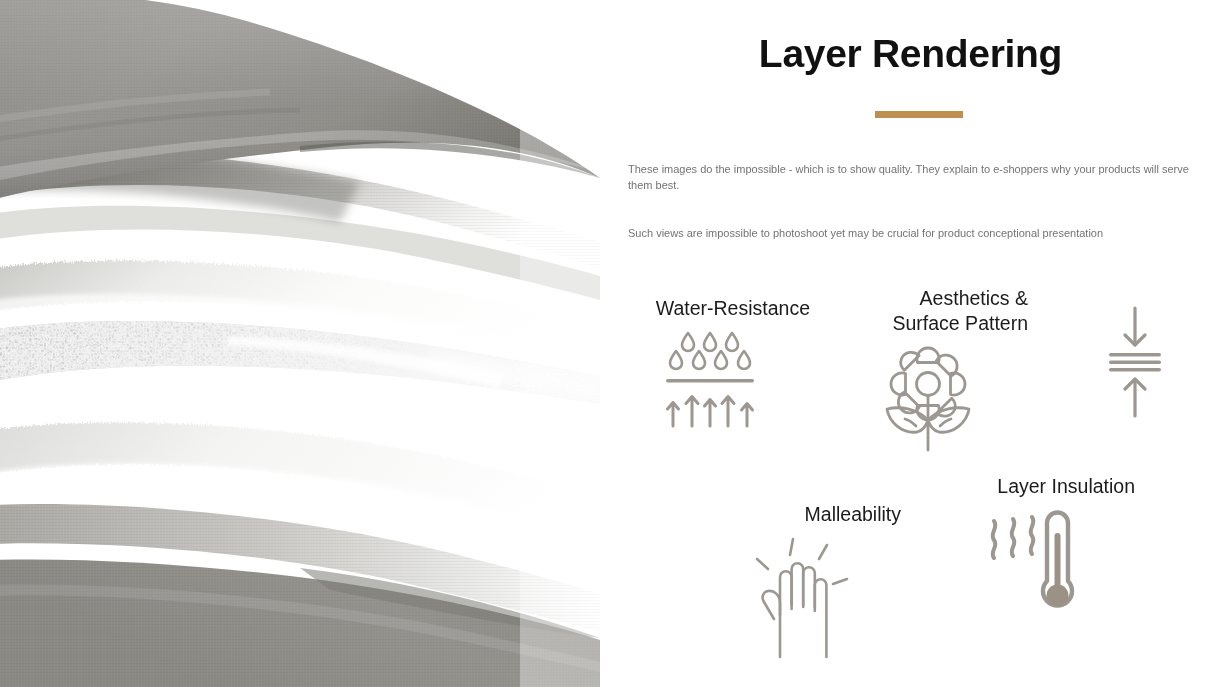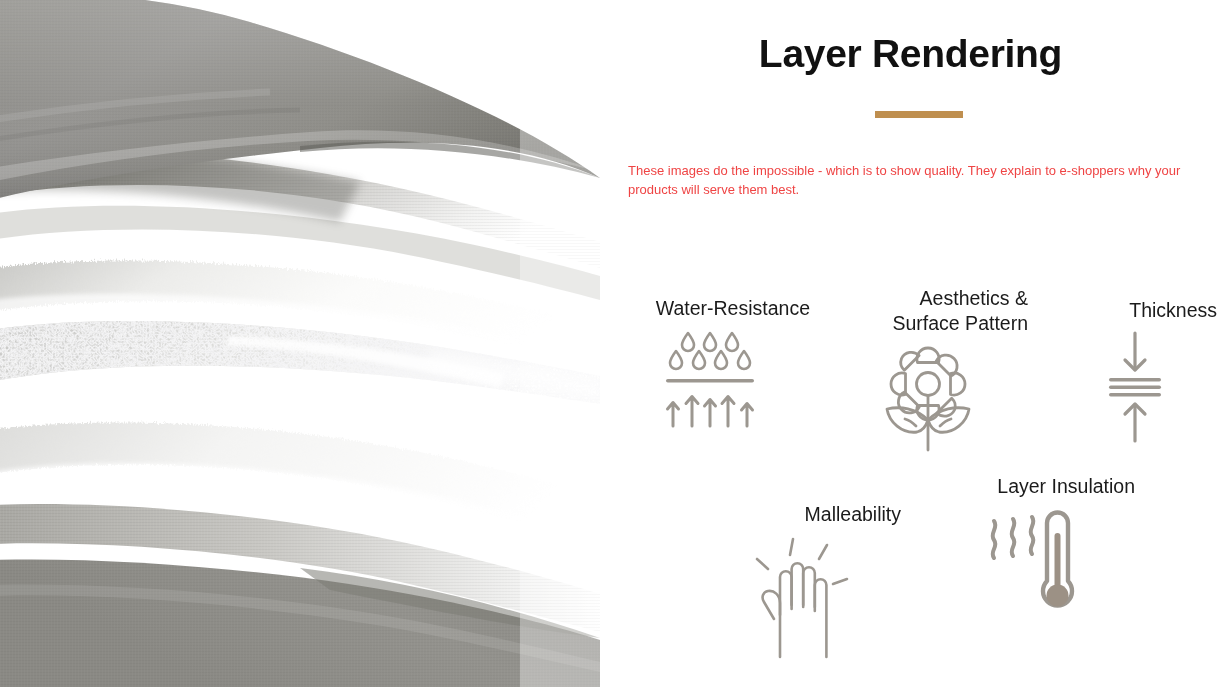--- a/index.html
+++ b/index.html
@@ -61,22 +61,22 @@
     top: 111px;
     width: 88px;
     height: 7px;
     background: #bf8f4f;
   }
 
   .para {
     position: absolute;
     left: 28px;
     width: 566px;
-    font-size: 13px;
-    color: #ef4444;
+    font-size: 11px;
+    color: #737373;
     line-height: 1.45;
   }
   .para.p1 { top: 162px; }
   .para.p2 { top: 226px; }
 
   
   .feature {
     position: absolute;
     text-align: right;
   }
@@ -274,20 +274,21 @@
   </div>
 
   <div id="panel">
 
     <div class="title">Layer Rendering</div>
 
     <div class="accent-bar"></div>
 
     <div class="para p1">These images do the impossible - which is to show quality. They explain to e-shoppers why your products will serve them best.</div>
 
+    <div class="para p2">Such views are impossible to photoshoot yet may be crucial for product conceptional presentation</div>
 
     <div class="feature" id="feat-water">
       <div class="flabel">Water-Resistance</div>
       <div class="ficon">
         <svg class="icon" width="96" height="100" viewBox="0 0 96 100" xmlns="http://www.w3.org/2000/svg">
           <g fill="none" stroke="#9c9790" stroke-width="2.6" stroke-linecap="round" stroke-linejoin="round">
 
             <path d="M 26,6 C 26,6 20,14 20,18 a6,6 0 0 0 12,0 C 32,14 26,6 26,6 Z"></path>
             <path d="M 48,6 C 48,6 42,14 42,18 a6,6 0 0 0 12,0 C 54,14 48,6 48,6 Z"></path>
             <path d="M 70,6 C 70,6 64,14 64,18 a6,6 0 0 0 12,0 C 76,14 70,6 70,6 Z"></path>
@@ -337,21 +338,20 @@
             <path d="M 40,84 C 36,80 33,78 29,77"></path>
 
             <path d="M 52,78 C 64,66 80,64 93,67 C 91,80 78,92 63,90 C 58,89 54,84 52,78 Z"></path>
             <path d="M 64,84 C 68,80 71,78 75,77"></path>
           </g>
         </svg>
       </div>
     </div>
 
     <div class="feature" id="feat-thickness">
-      <div class="flabel">Thickness</div>
       <div class="ficon">
         <svg class="icon" width="60" height="116" viewBox="0 0 60 116" xmlns="http://www.w3.org/2000/svg">
           <g fill="none" stroke="#9c9790" stroke-width="3.2" stroke-linecap="round" stroke-linejoin="round">
 
             <path d="M 30,4 L 30,40"></path>
             <path d="M 20,31 L 30,41 L 40,31"></path>
 
             <path d="M 30,112 L 30,76"></path>
             <path d="M 20,85 L 30,75 L 40,85"></path>
           </g>

